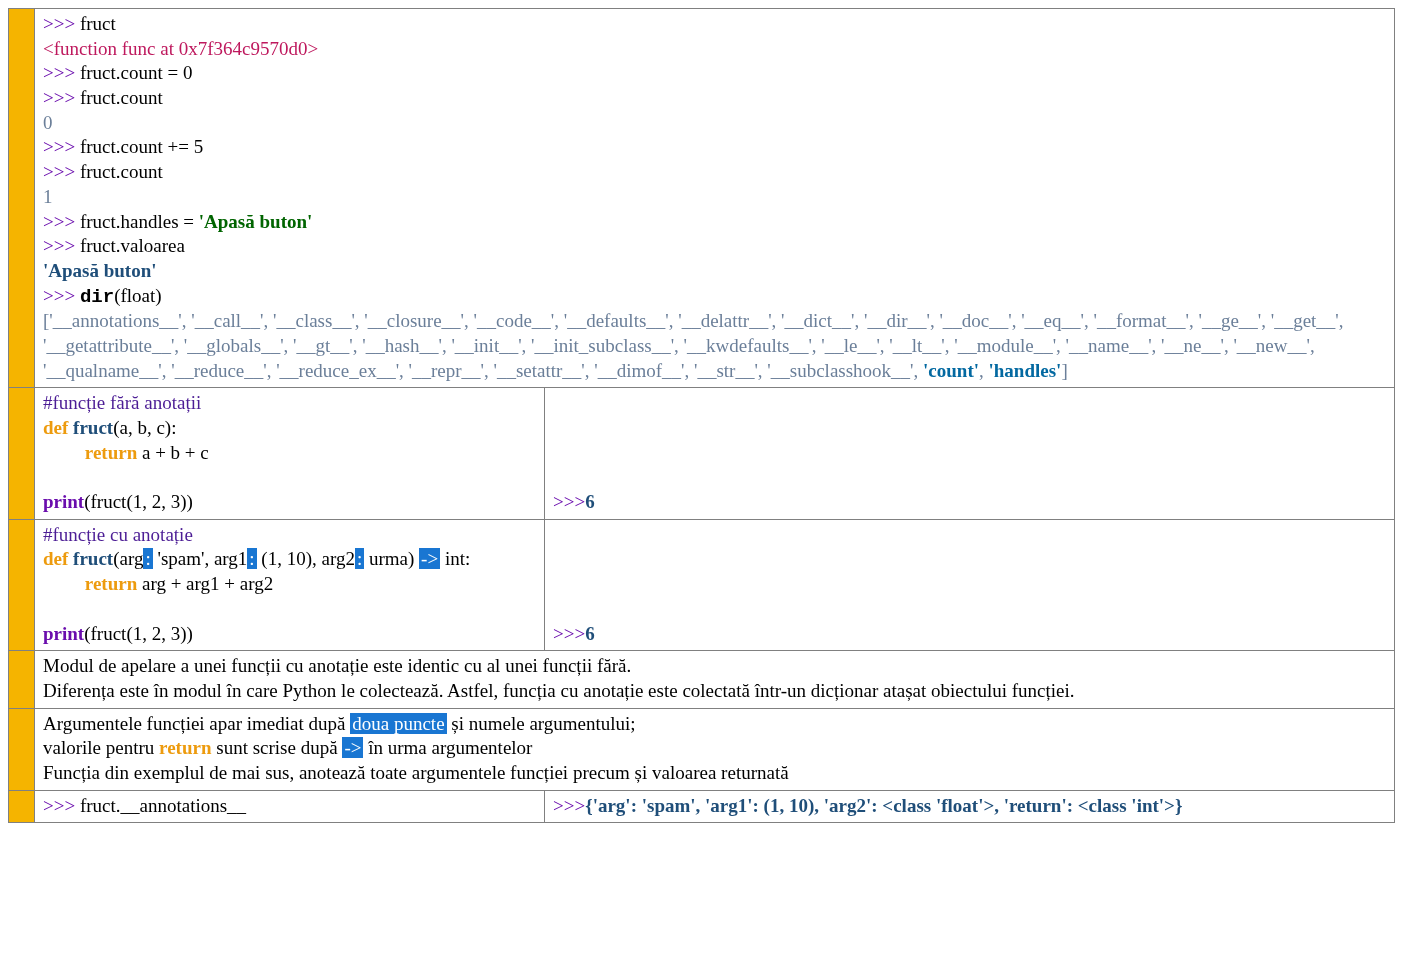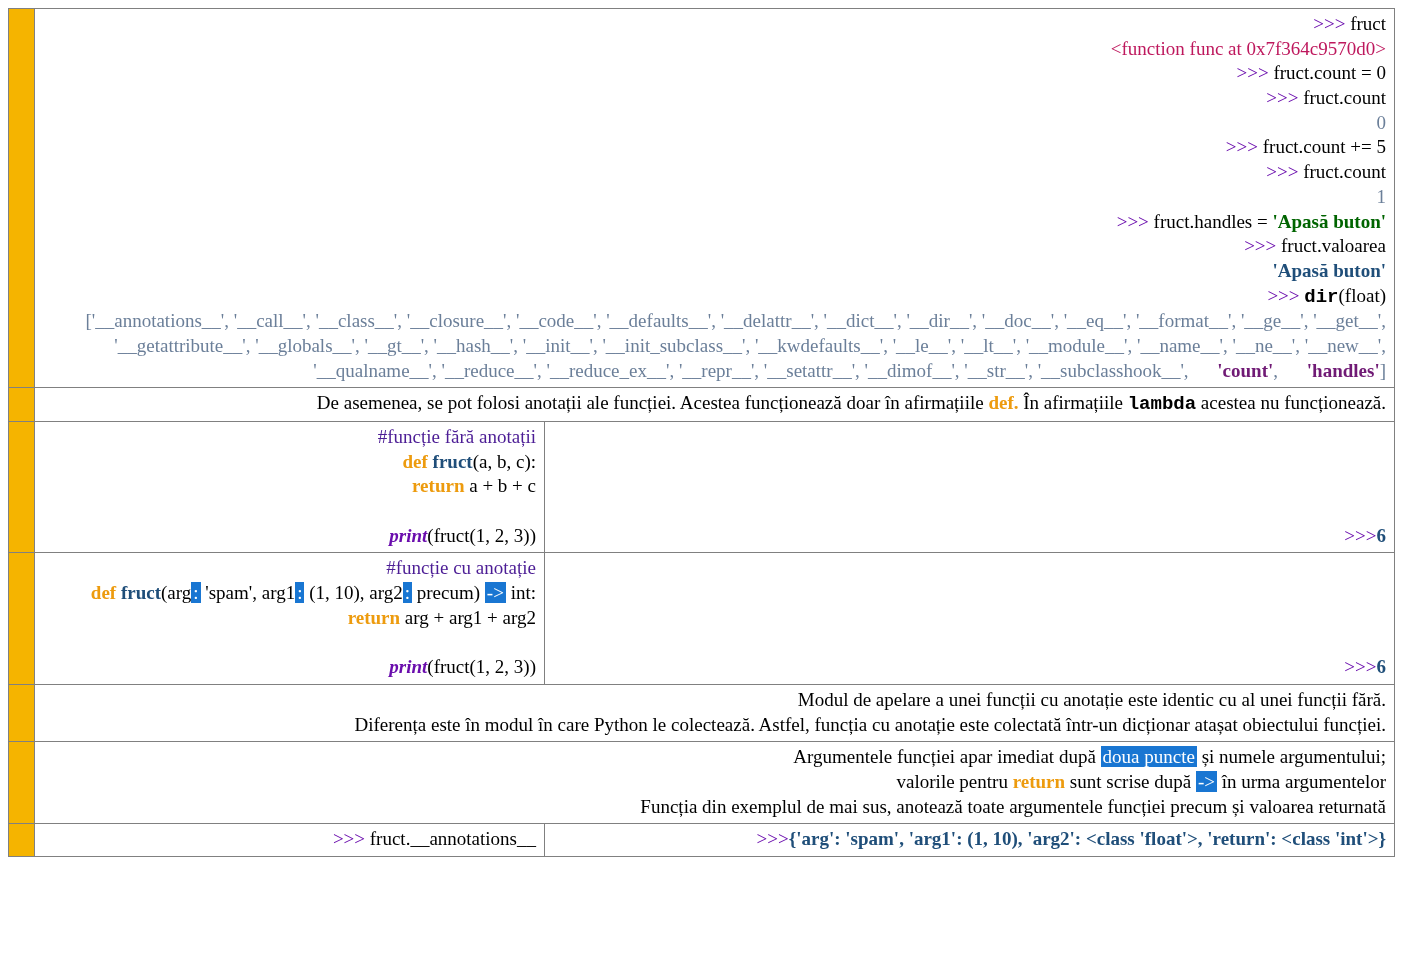--- a/index.html
+++ b/index.html
@@ -21,37 +21,36 @@
     vertical-align: top;
     line-height: 1.3;
   }
   td.stripe {
     background: #f5b400;
     width: 26px;
     padding: 0 !important;
   }
   td.content {
     background: #fff;
-    text-align: right;
   }
   .prompt { color: #6a0dad; }
   .graytxt { color: #be185d; }
   .numout { color: #6b7f99; }
   .greenstr { color: #006400; font-weight: bold; }
   .bluebold { color: #1f4e79; font-weight: bold; }
   .kw-orange { color: #ed9b0e; font-weight: bold; }
   .kw-def { color: #ed9b0e; font-weight: bold; }
   .fn-name { color: #1f4e79; font-weight: bold; }
   .kw-return { color: #ed9b0e; font-weight: bold; }
-  .kw-print { color: #6a0dad; font-weight: bold; font-style: italic; }
+  .kw-print { color: #6a0dad; font-weight: bold; }
   .comment { color: #4c1d95; }
   .hl-blue { background: #1976d2; color: #fff; padding: 0 2px; }
   .bold { font-weight: bold; font-family: Liberation Mono, monospace; }
   .dirout { color: #6b7f99; }
-  .dirbold { color: #701a75; font-weight: bold; margin-left: 24px; }
+  .dirbold { color: #0369a1; font-weight: bold; }
   .outprompt { color: #6a0dad; }
   .outval { color: #1f4e79; font-weight: bold; }
   .indent { display:inline-block; width: 2.2em; }
 </style>
 </head>
 <body>
 
 <table class="main">
 <colgroup>
   <col style="width:26px">
@@ -74,47 +73,41 @@
     <div><span class="prompt">&gt;&gt;&gt; </span><span>fruct.handles = </span><span class="greenstr">'Apasă buton'</span></div>
     <div><span class="prompt">&gt;&gt;&gt; </span><span>fruct.valoarea</span></div>
     <div class="bluebold">'Apasă buton'</div>
     <div><span class="prompt">&gt;&gt;&gt; </span><span class="bold">dir</span><span>(float)</span></div>
     <div>
       <span class="dirout">['__annotations__', '__call__', '__class__', '__closure__', '__code__', '__defaults__', '__delattr__', '__dict__', '__dir__', '__doc__', '__eq__', '__format__', '__ge__', '__get__', '__getattribute__', '__globals__', '__gt__', '__hash__', '__init__', '__init_subclass__', '__kwdefaults__', '__le__', '__lt__', '__module__', '__name__', '__ne__', '__new__', '__qualname__', '__reduce__', '__reduce_ex__', '__repr__', '__setattr__', '__dimof__', '__str__', '__subclasshook__', </span><span class="dirbold">'count'</span><span class="dirout">, </span><span class="dirbold">'handles'</span><span class="dirout">]</span>
     </div>
   </td>
 </tr>
 
-<tr>
-  <td class="stripe"></td>
-  <td class="content" colspan="2">
-    <span>De asemenea, se pot folosi anotații ale funcției. Acestea funcționează doar în afirmațiile </span><span class="kw-orange">def.</span><span> În afirmațiile </span><span class="bold">lambda</span><span> acestea nu funcționează.</span>
-  </td>
-</tr>
 
 <tr>
   <td class="stripe"></td>
   <td class="content">
     <div class="comment">#funcție fără anotații</div>
     <div><span class="kw-def">def </span><span class="fn-name">fruct</span><span>(a, b, c):</span></div>
     <div><span class="indent"></span><span class="kw-return">return</span><span> a + b + c</span></div>
     <div>&nbsp;</div>
     <div><span class="kw-print">print</span><span>(fruct(1, 2, 3))</span></div>
   </td>
   <td class="content" style="vertical-align:bottom">
     <span class="outprompt">&gt;&gt;&gt;</span><span class="outval">6</span>
   </td>
 </tr>
 
 <tr>
   <td class="stripe"></td>
   <td class="content">
     <div class="comment">#funcție cu anotație</div>
     <div>
-      <span class="kw-def">def </span><span class="fn-name">fruct</span><span>(arg</span><span class="hl-blue">:</span><span> 'spam', arg1</span><span class="hl-blue">:</span><span> (1, 10), arg2</span><span class="hl-blue">:</span><span> precum) </span><span class="hl-blue">-&gt;</span><span> int:</span>
+      <span class="kw-def">def </span><span class="fn-name">fruct</span><span>(arg</span><span class="hl-blue">:</span><span> 'spam', arg1</span><span class="hl-blue">:</span><span> (1, 10), arg2</span><span class="hl-blue">:</span><span> urma) </span><span class="hl-blue">-&gt;</span><span> int:</span>
     </div>
     <div><span class="indent"></span><span class="kw-return">return</span><span> arg + arg1 + arg2</span></div>
     <div>&nbsp;</div>
     <div><span class="kw-print">print</span><span>(fruct(1, 2, 3))</span></div>
   </td>
   <td class="content" style="vertical-align:bottom">
     <span class="outprompt">&gt;&gt;&gt;</span><span class="outval">6</span>
   </td>
 </tr>
 

